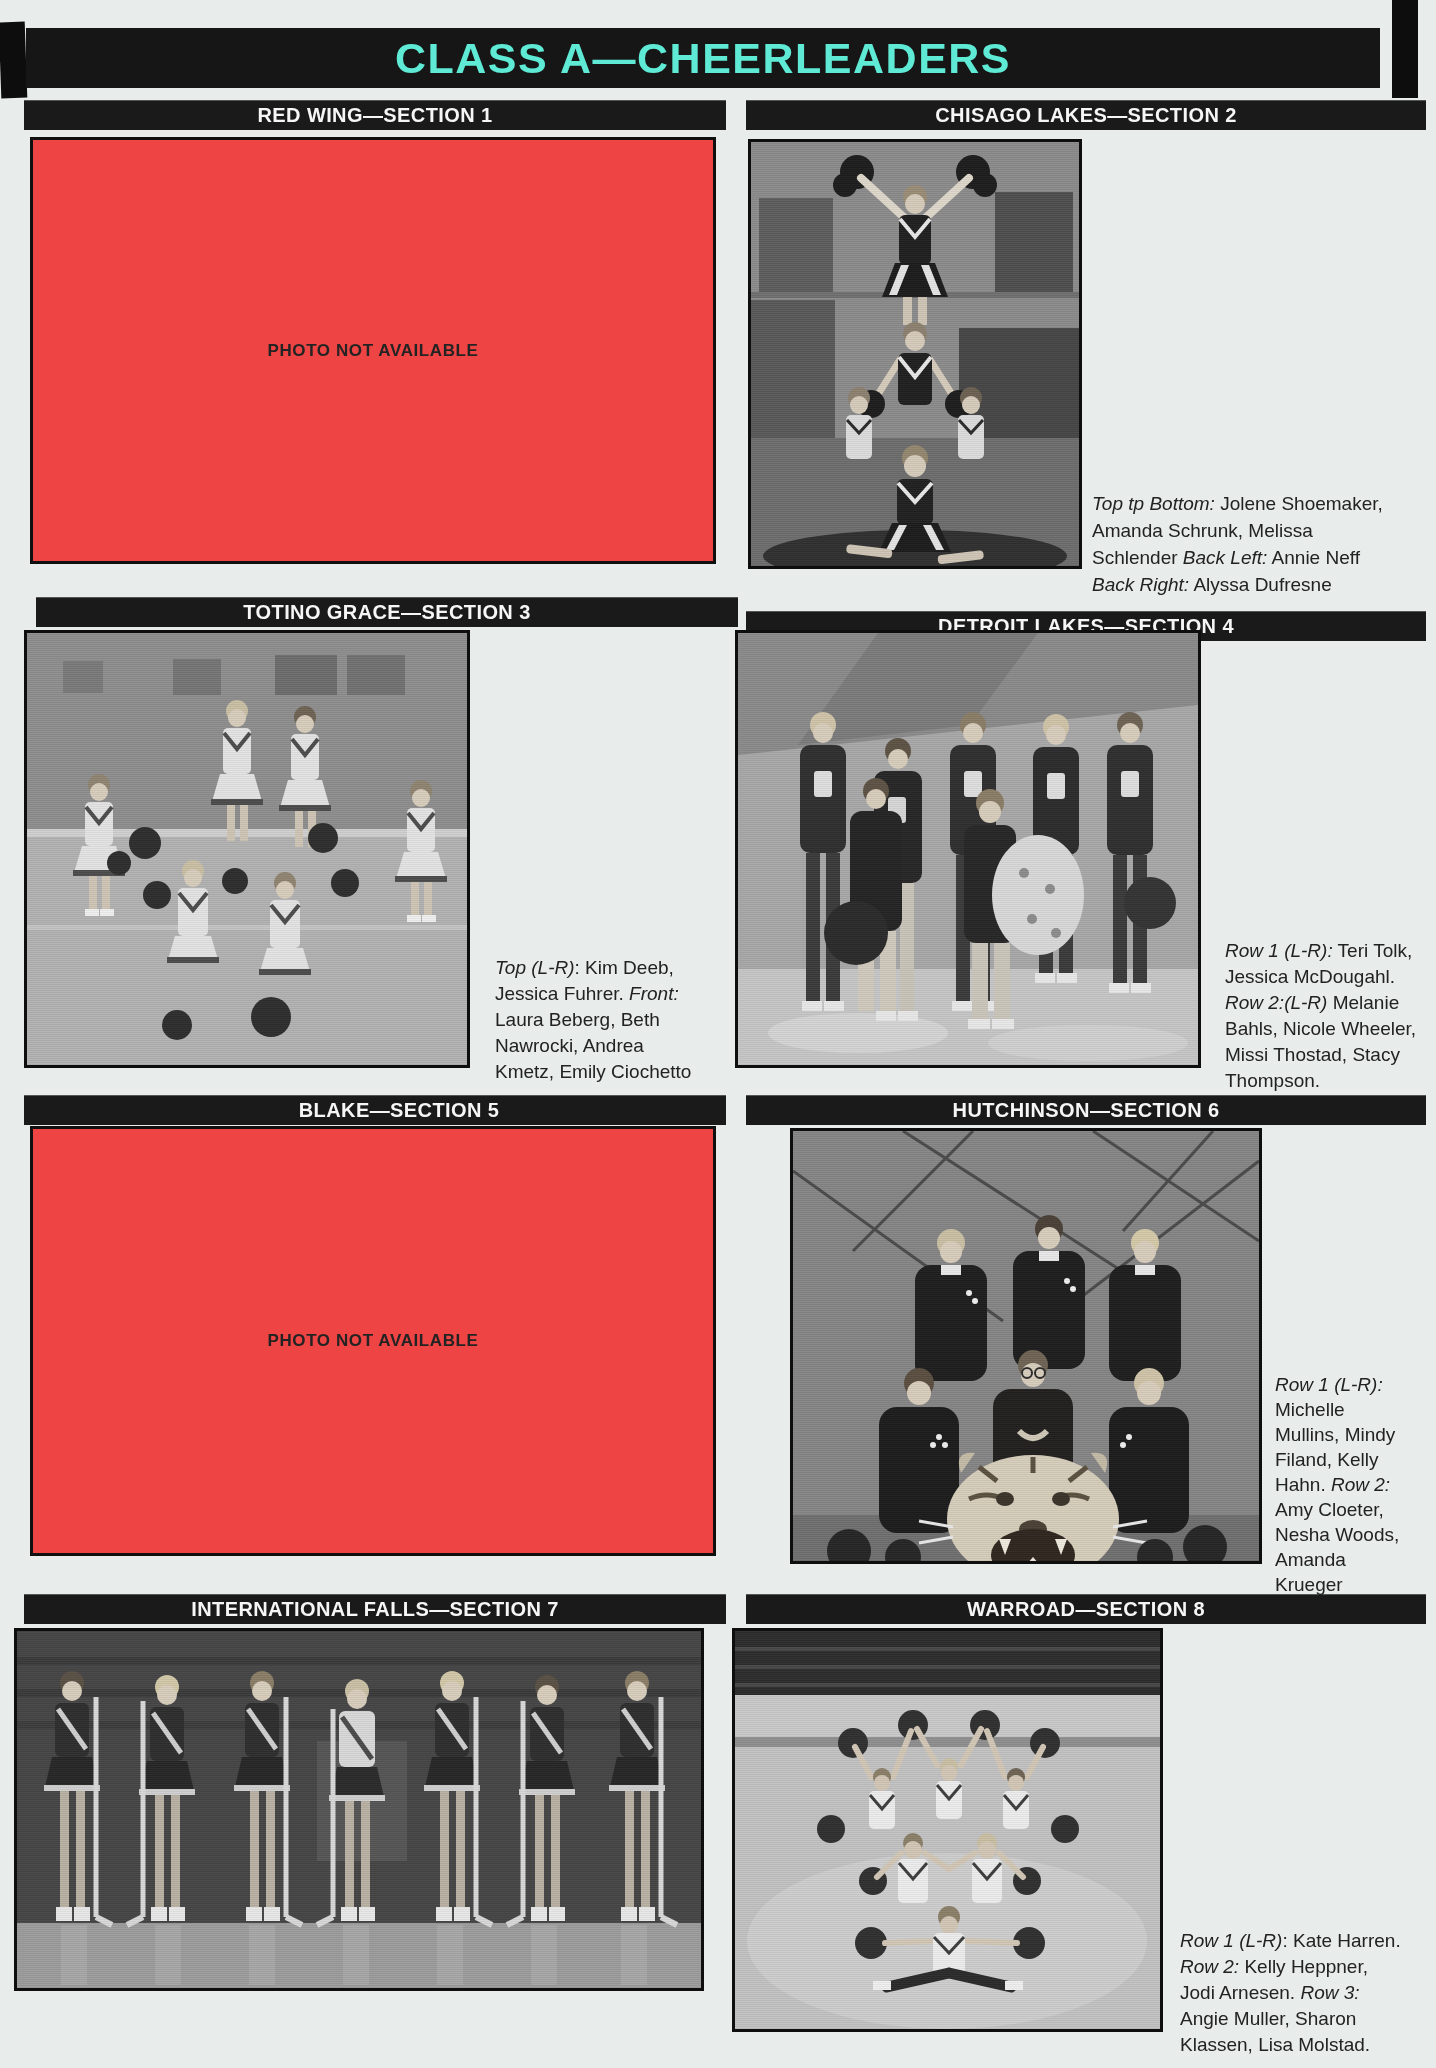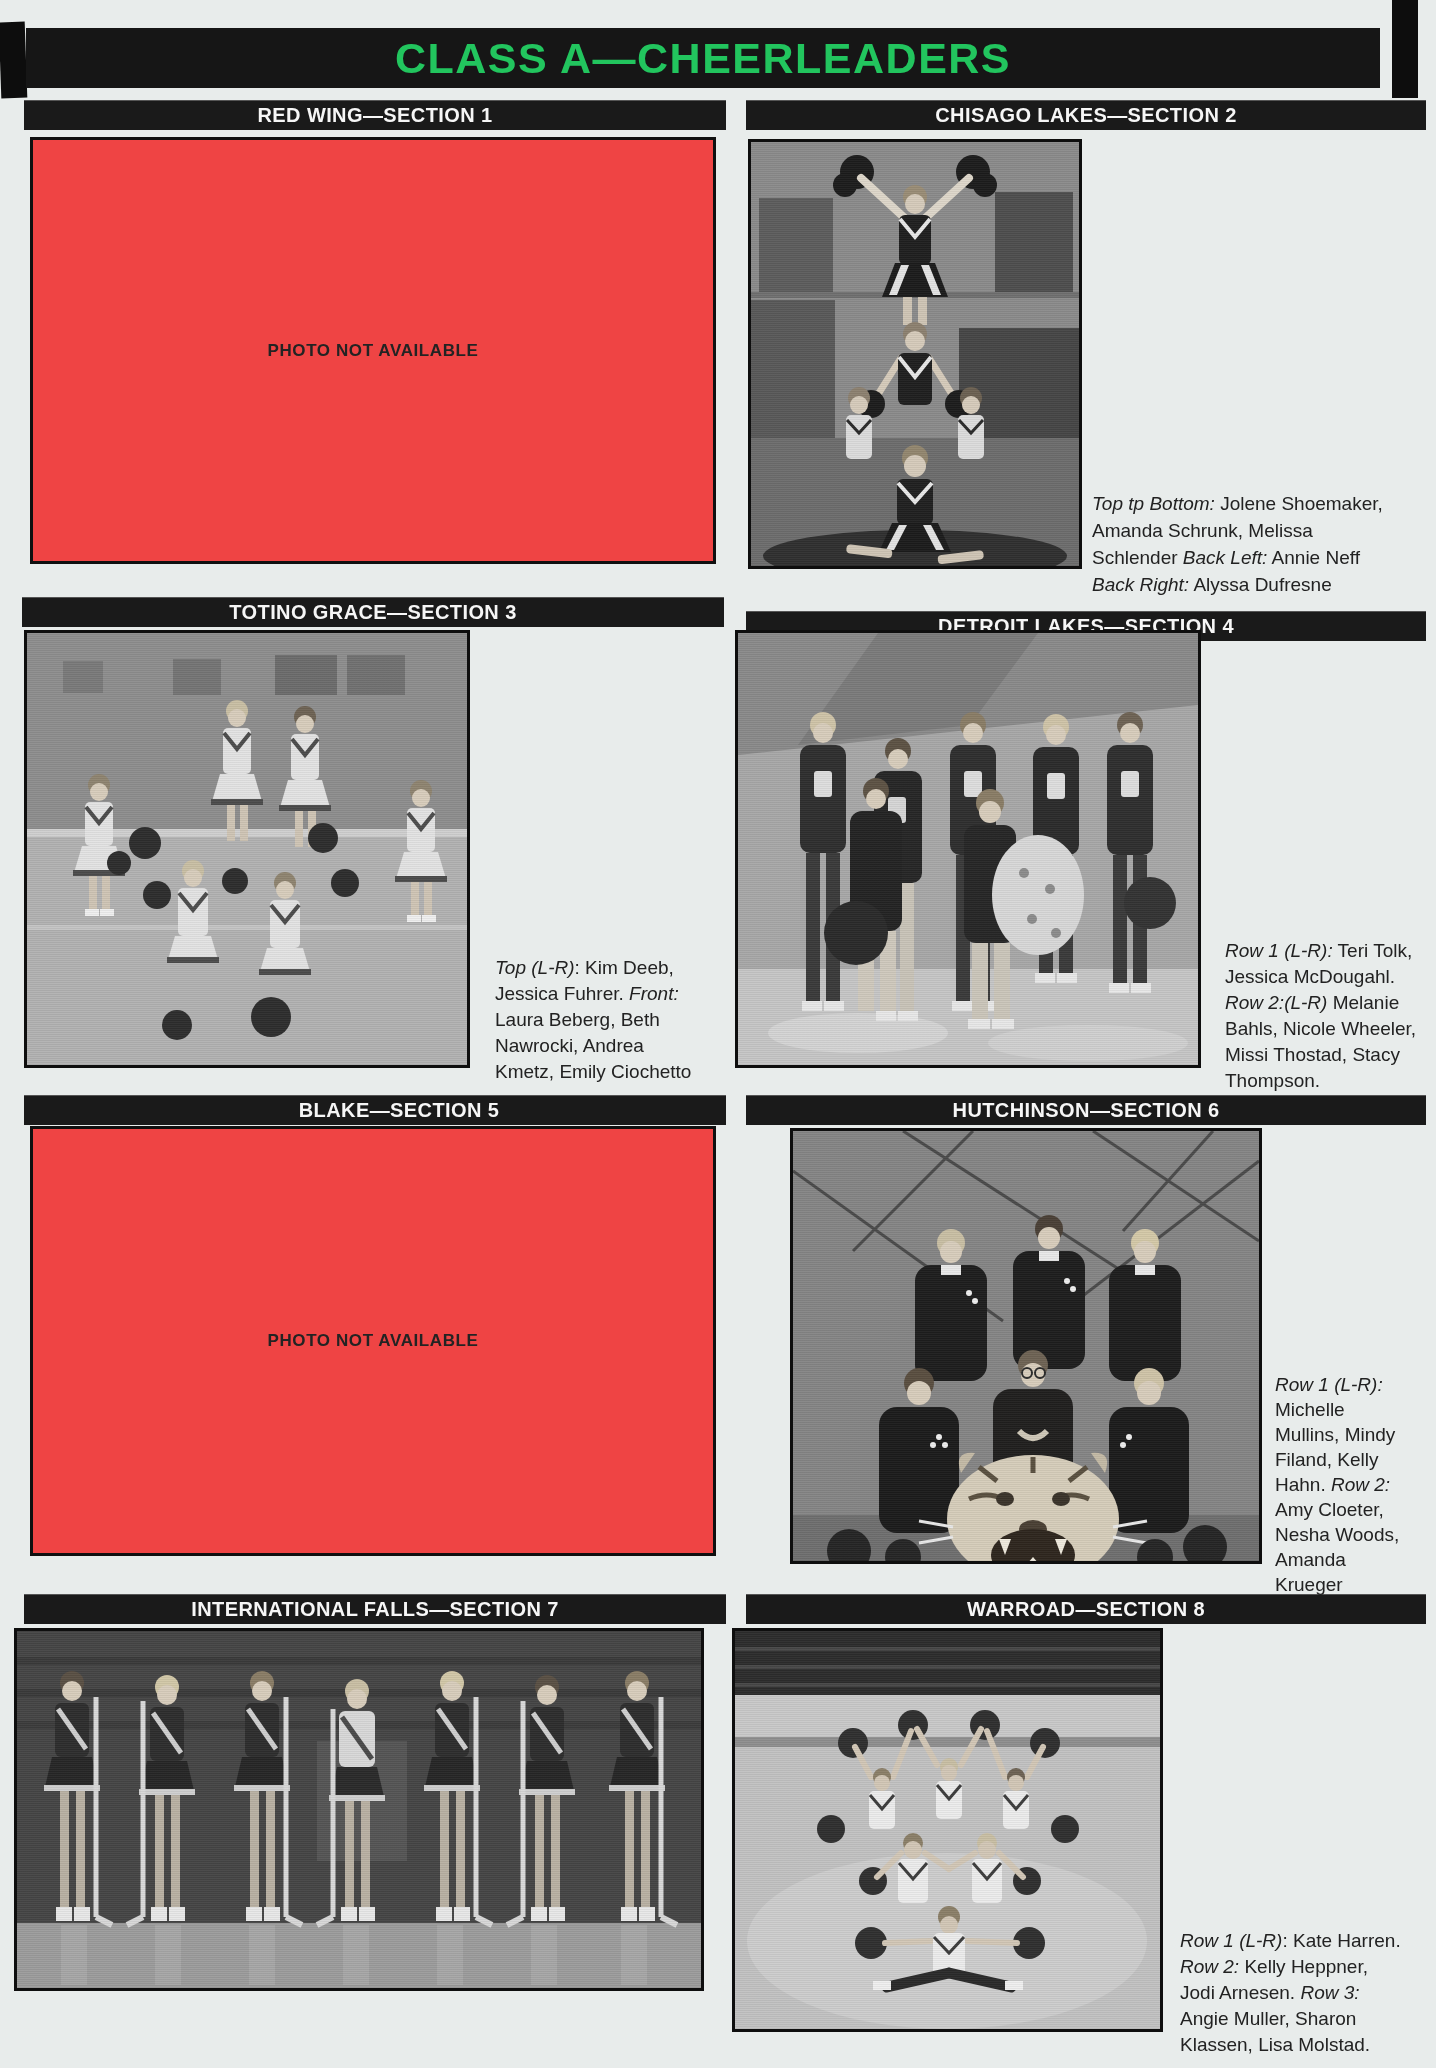--- a/index.html
+++ b/index.html
@@ -13,35 +13,35 @@
   }
   .abs { position:absolute; }
 
   
   .art-tl { left:0; top:22px; width:26px; height:76px; background:#0d0d0d; transform:rotate(-2deg); }
   .art-tr { left:1392px; top:0; width:26px; height:98px; background:#0d0d0d; }
 
   
   .title-bar {
     left:26px; top:28px; width:1354px; height:60px;
-    background:#161616; color:#22c55e;
+    background:#161616; color:#5eead4;
     display:flex; align-items:center; justify-content:center;
     font-size:43px; font-weight:bold; letter-spacing:1.5px;
   }
 
   
   .sh {
     height:30px; background:#1a1a1a; color:#f6f6f6;
     display:flex; align-items:center; justify-content:center;
     font-size:20px; font-weight:bold; letter-spacing:.4px;
     box-shadow:0 1px 0 #555 inset;
   }
   .sh-rw { left:24px;  top:100px;  width:702px; }
   .sh-cl { left:746px; top:100px;  width:680px; }
-  .sh-tg { left:22px;  top:597px;  width:702px; }
+  .sh-tg { left:36px;  top:597px;  width:702px; }
   .sh-dl { left:746px; top:597px;  width:680px;margin-top:14px; }
   .sh-bl { left:24px;  top:1095px; width:702px;padding-left:48px; }
   .sh-hu { left:746px; top:1095px; width:680px; }
   .sh-if { left:24px;  top:1594px; width:702px; }
   .sh-wa { left:746px; top:1594px; width:680px; }
 
   
   .na-box {
     background:#ef4444; border:3px solid #101010;
     display:flex; align-items:center; justify-content:center;

